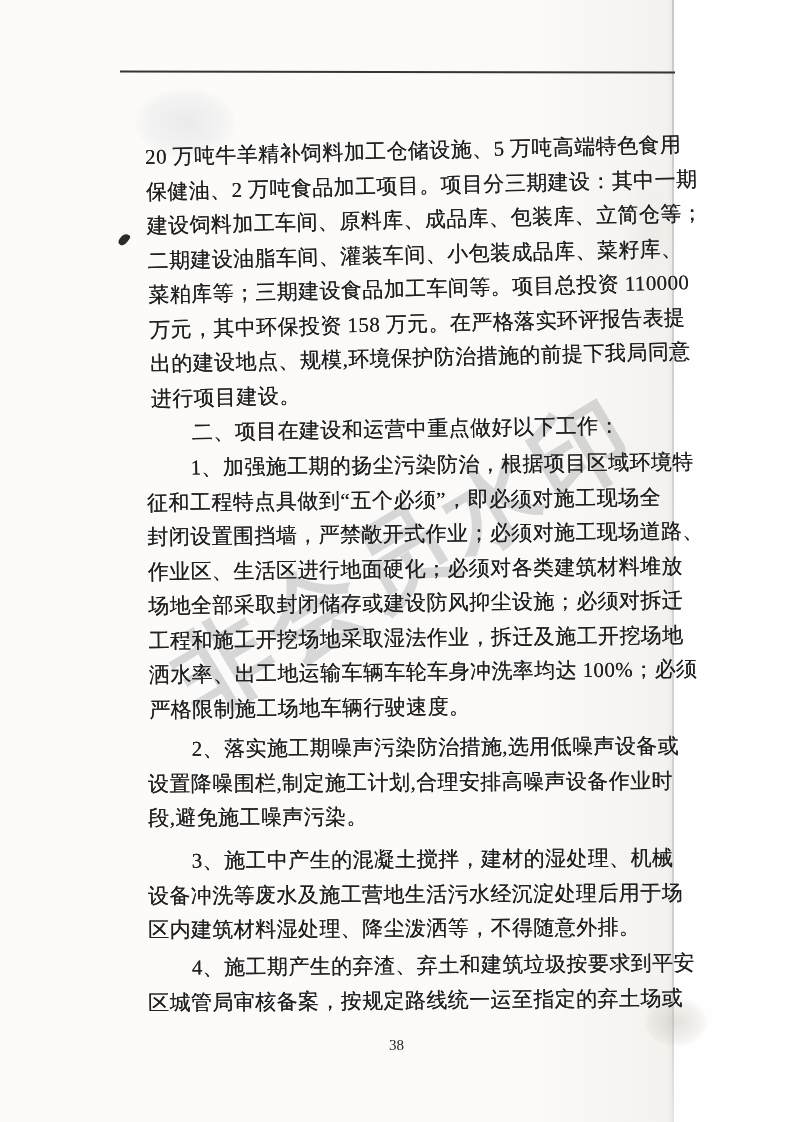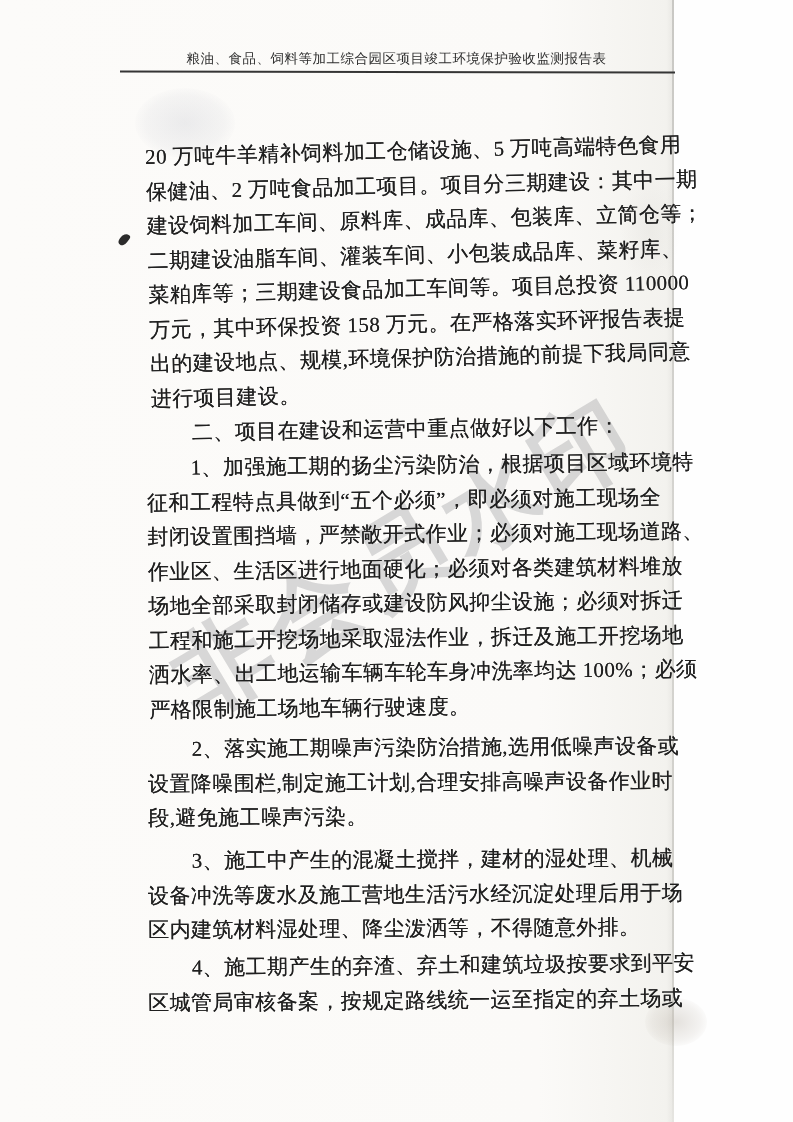--- a/index.html
+++ b/index.html
@@ -140,21 +140,20 @@
 <div id="scan-page">
 
   <div id="paper-area"></div>
   <div id="page-edge-line"></div>
   <div id="page-edge-strip"></div>
 
   <div id="scan-blob-top" class="scan-blob"></div>
   <div id="scan-blob-mid" class="scan-blob"></div>
   <div id="scan-blob-bottom" class="scan-blob"></div>
 
-  <div id="header-title">粮油、食品、饲料等加工综合园区项目竣工环境保护验收监测报告表</div>
   <div id="header-underline"></div>
 
   <div id="watermark">非会员水印</div>
 
   <div id="ink-speck"></div>
 
   <div id="document-body">
 
     <div id="block-1" class="para-block">
       <div class="line">20 万吨牛羊精补饲料加工仓储设施、5 万吨高端特色食用</div>
@@ -194,14 +193,15 @@
       <div class="line nf">区内建筑材料湿处理、降尘泼洒等，不得随意外排。</div>
     </div>
 
     <div id="block-6" class="para-block">
       <div class="line ind">4、施工期产生的弃渣、弃土和建筑垃圾按要求到平安</div>
       <div class="line">区城管局审核备案，按规定路线统一运至指定的弃土场或</div>
     </div>
 
   </div>
 
+  <div id="page-number">38</div>
 
 </div>
 
 </body></html>

